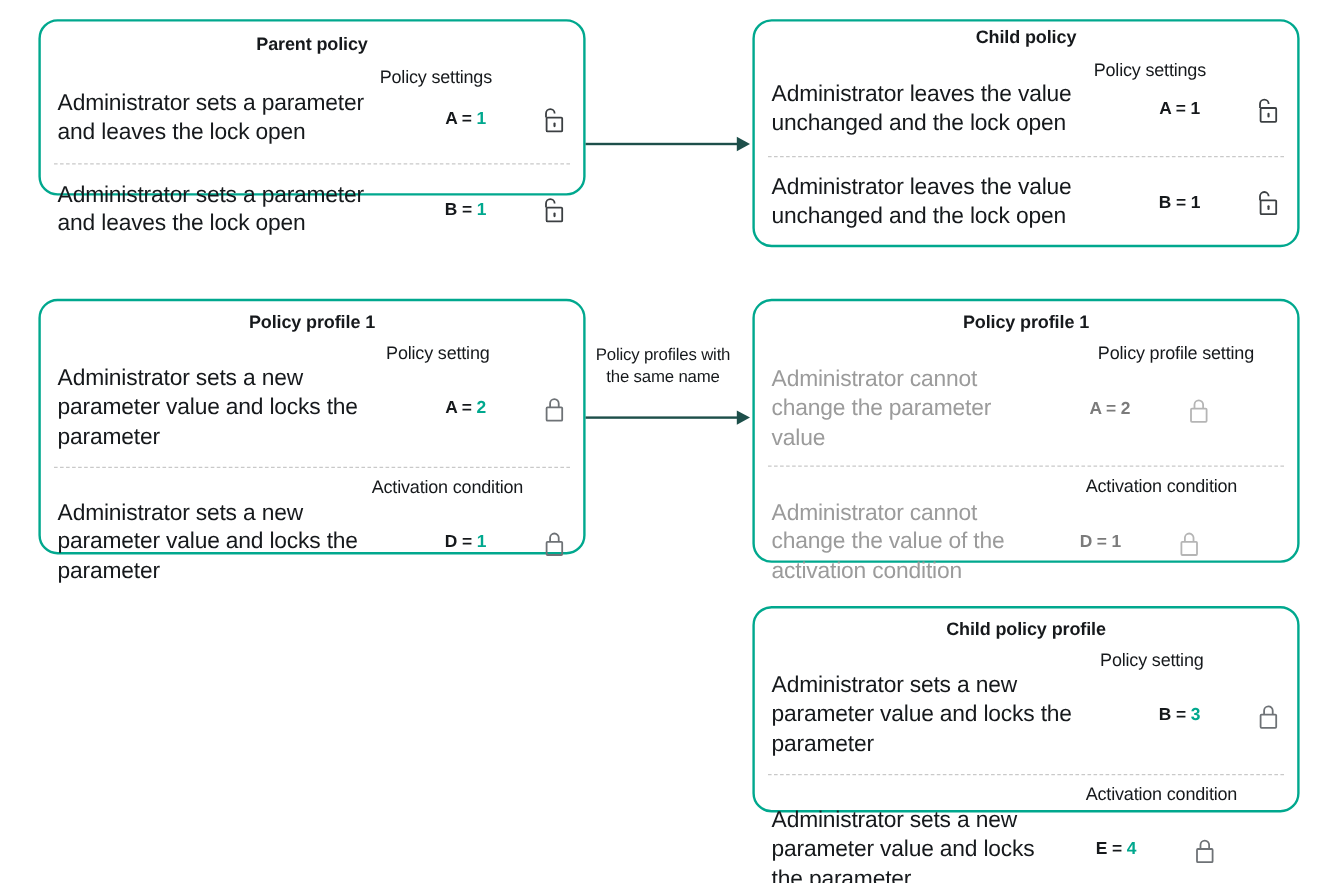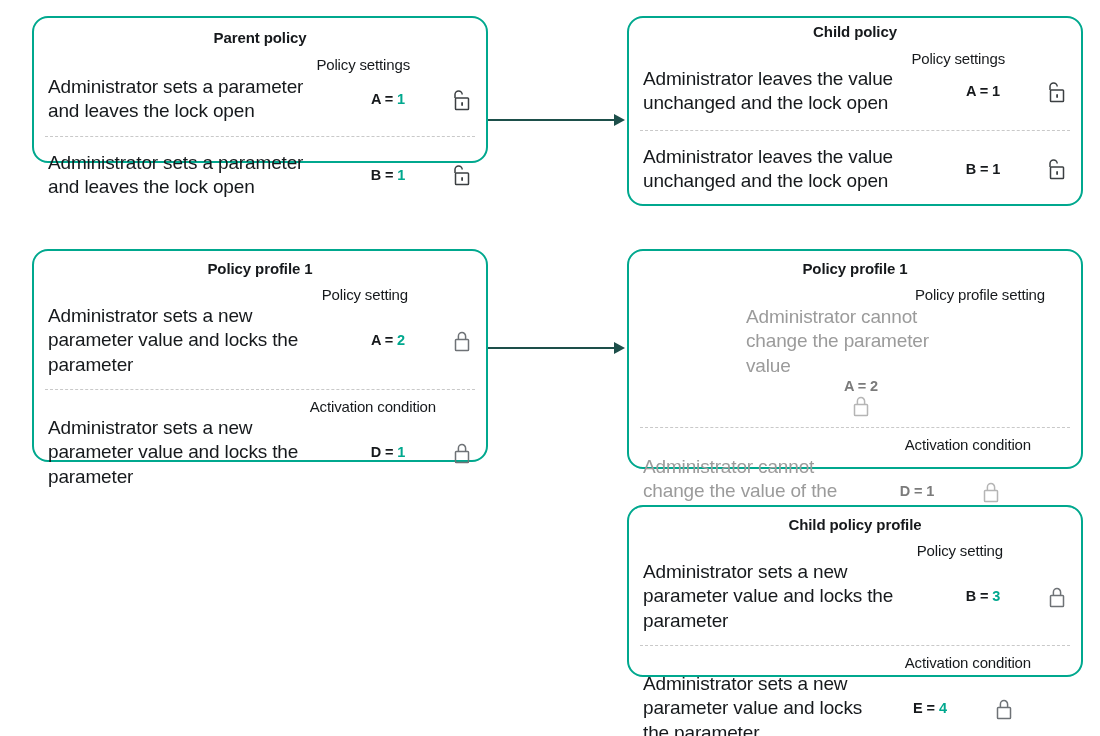--- a/index.html
+++ b/index.html
@@ -257,21 +257,21 @@
         </div>
       </div>
     </div>
   </div>
 
   <div class="card dim" style="left:627px; top:249px; width:456px; height:220px;">
     <div class="card-title" style="margin-top:9px;">Policy profile 1</div>
 
     <div class="section">
       <div class="section-head" style="margin:9px 36px 0 0;">Policy profile setting</div>
-      <div class="row" style="margin:2px 2px 0 14px;flex-direction:column;">
+      <div class="row" style="margin:2px 2px 0 14px;">
         <div class="row-desc" style="max-width:230px;">Administrator cannot change the parameter value</div>
         <div class="row-value">
           <span>A =</span>
           <span class="num">2</span>
         </div>
         <div class="row-lock">
           <span class="lock-icon">
             <svg width="20" height="23" viewBox="0 0 20 23" fill="none" stroke="#b5b5b5" stroke-width="1.5">
               <rect x="3.5" y="10.5" width="13" height="11" rx="0.8"></rect>
               <path d="M6.4 10.5 V7.2 a3.6 3.6 0 0 1 7.2 0 V10.5"></path>
@@ -343,16 +343,17 @@
             </svg>
           </span>
         </div>
       </div>
     </div>
   </div>
 
   <div class="arrow-line" style="left:488px; top:119px; width:127px;"></div>
   <div class="arrow-head" style="left:614px; top:114px;"></div>
 
+  <div class="arrow-label" style="left:495px; top:286px; width:115px;">Policy profiles with the same name</div>
   <div class="arrow-line" style="left:488px; top:347px; width:127px;"></div>
   <div class="arrow-head" style="left:614px; top:342px;"></div>
 
 </div>
 
 </body></html>

